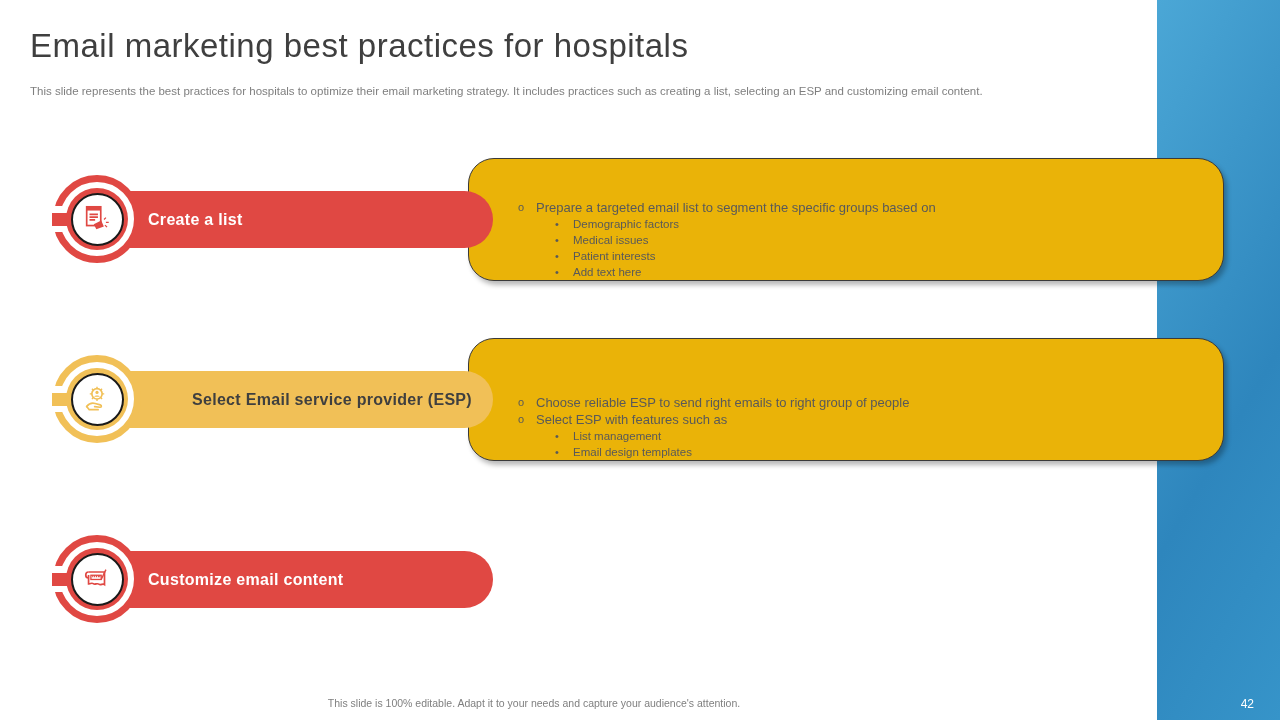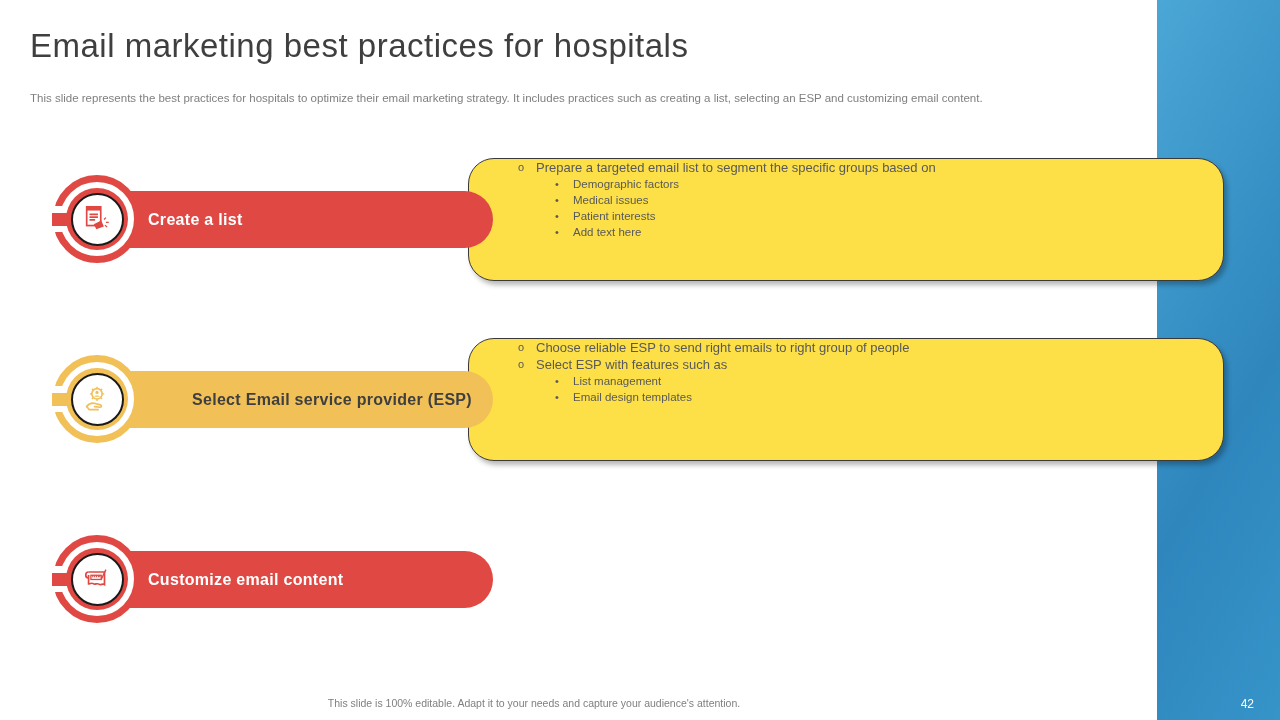--- a/index.html
+++ b/index.html
@@ -16,32 +16,32 @@
   }
 
   
   .title {
     position:absolute; left:30px; top:27px;
     font-size:33px; font-weight:400; letter-spacing:0.5px; color:#3F3F3F;
     z-index:3; white-space:nowrap;
   }
   .subtitle {
     position:absolute; left:30px; top:85px;
-    font-size:11.5px; color:#7F7F7F; z-index:3; white-space:nowrap;margin-top:7px;
+    font-size:11.5px; color:#7F7F7F; z-index:3; white-space:nowrap;
   }
 
   
   .row { position:absolute; left:0; width:1280px; height:123px; z-index:2; }
   .row-1 { top:158px; } .row-2 { top:338px; } .row-3 { top:518px; }
 
   .content-box {
     position:absolute; left:468px; top:0; width:756px; height:123px;
-    background:#fde047; border:1.3px solid #3A3A3A; border-radius:26px;
+    background:#eab308; border:1.3px solid #3A3A3A; border-radius:26px;
     box-shadow:3px 4px 5px rgba(0,0,0,0.28);
-    display:flex; flex-direction:column; justify-content:flex-start;
+    display:flex; flex-direction:column; justify-content:flex-end;
     padding-left:48px; z-index:1;
   }
   .bullets { list-style:none; }
   .bullets li { position:relative; color:#595959; }
   .bullets li.lvl1 { font-size:13px; line-height:17px; padding-left:19px; }
   .bullets li.lvl1::before { content:"o"; position:absolute; left:1px; top:0; font-size:11px; color:#595959; }
   .bullets li.lvl2 { font-size:11.5px; line-height:16px; margin-left:37px; padding-left:19px; }
   .bullets li.lvl2::before { content:"\2022"; position:absolute; left:1px; top:0; font-size:11px; color:#595959; }
 
   .pill {

